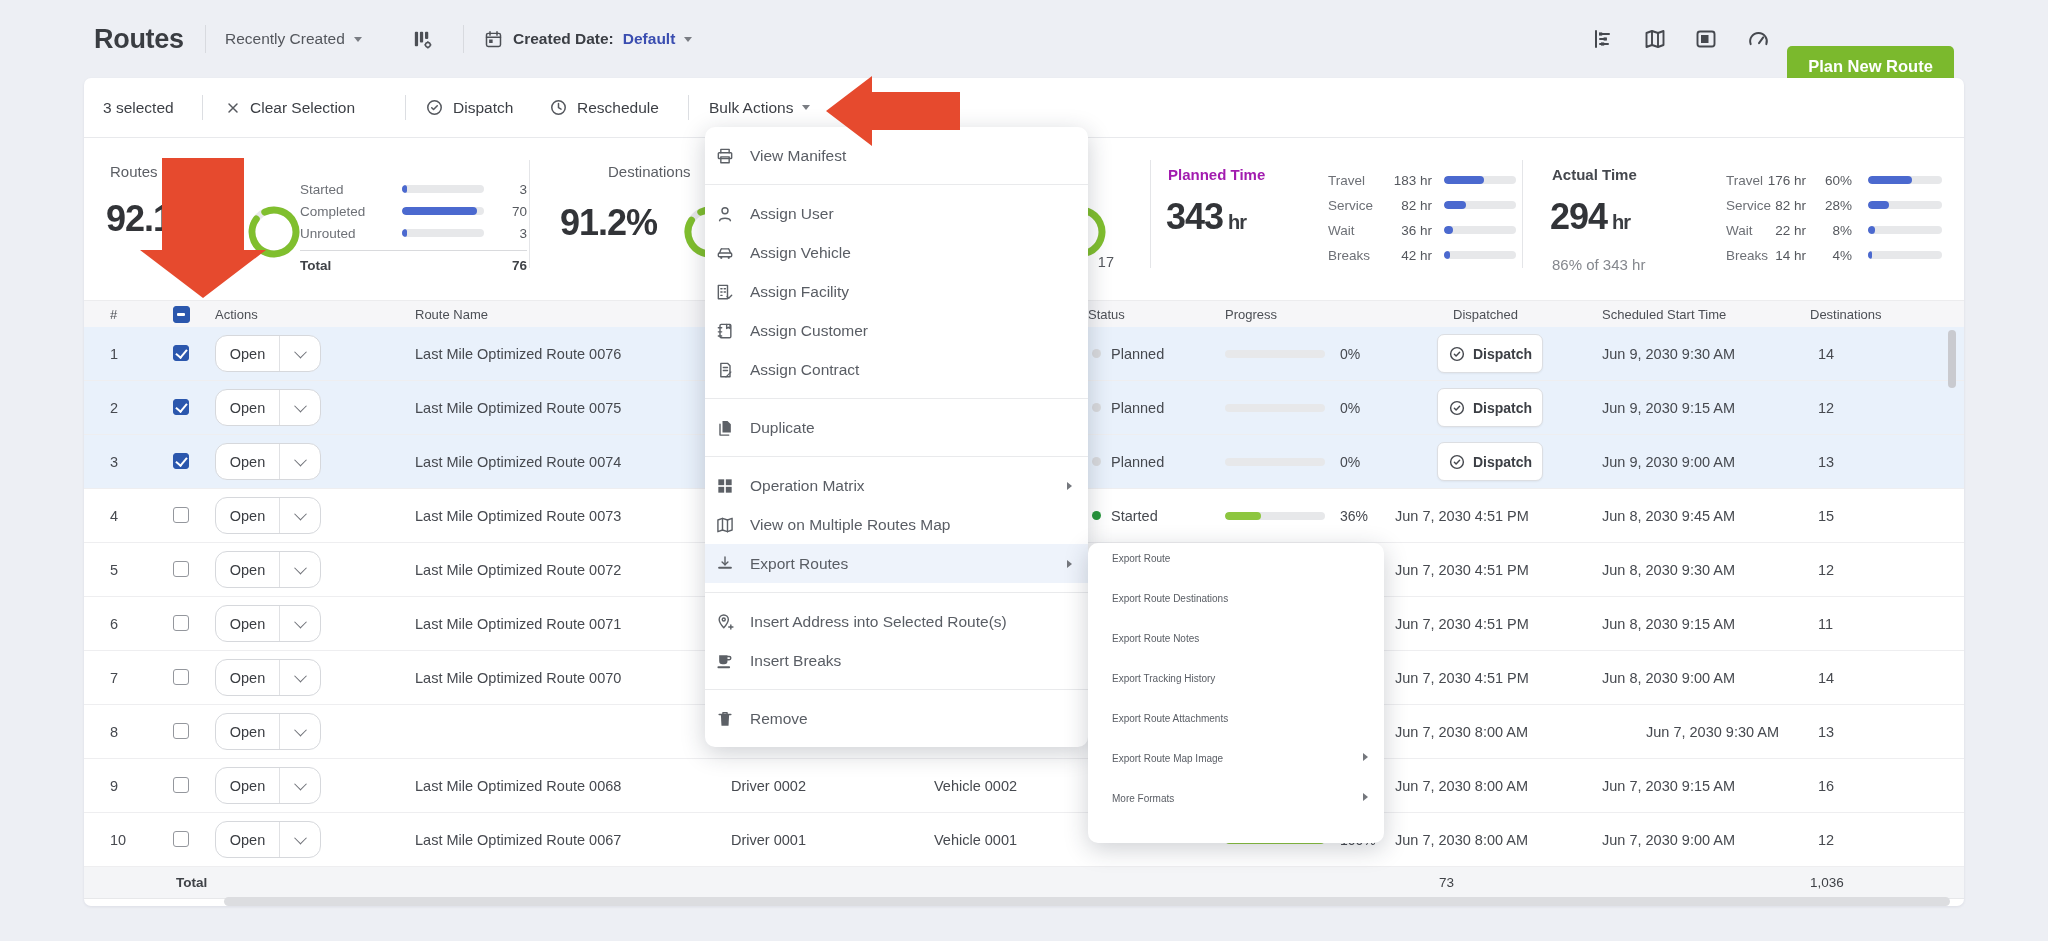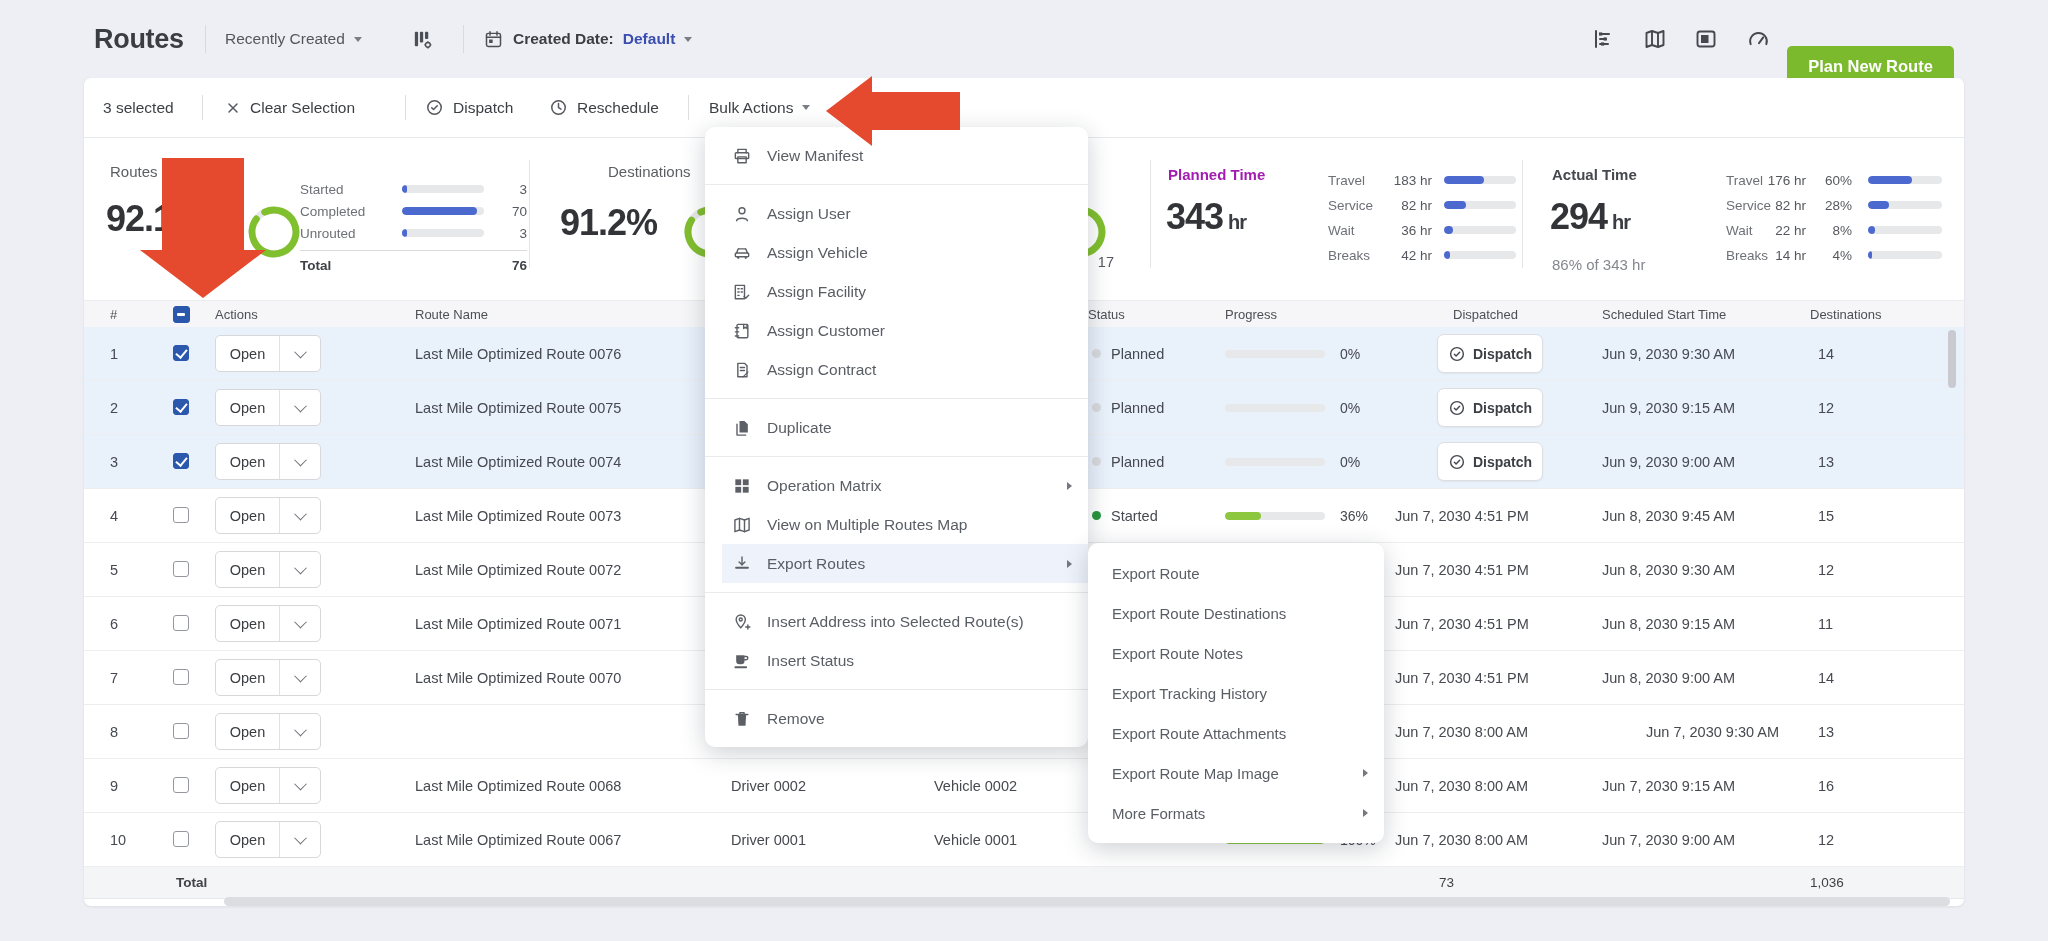--- a/index.html
+++ b/index.html
@@ -41,45 +41,45 @@
   .thead{position:absolute;left:0;top:222px;width:100%;height:27px;background:#f6f6f8;border-top:1px solid #ececee;border-bottom:1px solid #ececee;}
   .th{position:absolute;top:0;height:27px;display:flex;align-items:center;font-size:13px;color:#4c4f55;}
   .trow{position:absolute;left:0;width:100%;height:53px;border-bottom:1px solid #eeeef0;background:#fff;}
   .trow.sel{background:#e9f1fb;}
   .cell{position:absolute;display:flex;align-items:center;height:53px;top:0;font-size:14.5px;color:#46494f;}
   .cb{position:absolute;left:89px;top:18px;width:16px;height:16px;border:1.5px solid #94979d;border-radius:3px;background:#fff;box-sizing:border-box;}
   .cb.checked{background:#2b57ad;border-color:#2b57ad;}
   .cb.checked::after{content:"";position:absolute;left:4px;top:1px;width:5px;height:9px;border-right:2px solid #fff;border-bottom:2px solid #fff;transform:rotate(40deg);}
   .cb.inter{background:#2b57ad;border-color:#2b57ad;width:17px;height:17px;}
   .cb.inter::after{content:"";position:absolute;left:3px;top:6px;width:8px;height:2.5px;background:#fff;border-radius:1px;}
-  .openbtn{position:absolute;left:131px;top:8px;width:106px;height:37px;background:#fff;border:1px solid #d6d8dc;border-radius:5px;display:flex;align-items:center;box-sizing:border-box;cursor:pointer;}
+  .openbtn{position:absolute;left:131px;top:8px;width:106px;height:37px;background:#fff;border:1px solid #d6d8dc;border-radius:12px;display:flex;align-items:center;box-sizing:border-box;cursor:pointer;}
   .openlab{width:63px;text-align:center;font-size:14.5px;color:#3a3d42;font-weight:500;}
   .opensep{width:1px;height:100%;background:#e0e1e4;}
   .chevbox{flex:1;display:flex;align-items:center;justify-content:center;}
   .chev{width:8px;height:8px;border-right:1.7px solid #6e7177;border-bottom:1.7px solid #6e7177;transform:rotate(45deg) translate(-1px,-1px);}
   .dot{width:9px;height:9px;border-radius:50%;display:inline-block;margin-right:10px;}
   .dot.planned{background:#d9dadd;}
   .dot.started{background:#27963c;}
   .pbar{position:absolute;left:1141px;top:23px;width:100px;height:8px;background:#e7e8ea;border-radius:4px;overflow:hidden;}
   .pfill{display:block;height:100%;background:#8dc63f;border-radius:4px;}
   .ppct{position:absolute;left:1256px;top:0;height:53px;display:flex;align-items:center;font-size:14px;color:#46494f;}
   .dispbtn{position:absolute;left:1353px;top:7px;width:106px;height:39px;background:#fff;border:1px solid #dcdee2;border-radius:7px;display:flex;align-items:center;justify-content:center;gap:7px;font-size:14px;font-weight:700;color:#3c3f45;box-shadow:0 1px 2px rgba(0,0,0,.05);cursor:pointer;box-sizing:border-box;}
   .totrow{position:absolute;left:0;top:789px;width:100%;height:31px;background:#f4f5f7;border-bottom:1px solid #e7e8ea;}
   .tot{position:absolute;top:0;height:31px;display:flex;align-items:center;font-size:13.5px;color:#3f4247;}
   .hscroll{position:absolute;left:140px;top:819px;width:1726px;height:9px;background:#dcdde0;border-radius:5px;}
   .vscroll{position:absolute;left:1864px;top:252px;width:8px;height:58px;background:#c9cacf;border-radius:4px;}
   
   .menu{position:absolute;left:705px;top:127px;width:383px;background:#fff;border-radius:10px;box-shadow:0 6px 24px rgba(30,40,60,.22);z-index:50;padding:9px 0;}
-  .mi{position:relative;height:39px;display:flex;align-items:center;padding-left:10px;gap:15px;font-size:15.5px;color:#595d64;cursor:pointer;margin-left:17px;}
+  .mi{position:relative;height:39px;display:flex;align-items:center;padding-left:10px;gap:15px;font-size:15.5px;color:#595d64;cursor:pointer;}
   .mi.hl{background:#eef3fb;}
   .mi svg{width:20px;height:20px;stroke:#5c6066;stroke-width:1.7;fill:none;stroke-linecap:round;stroke-linejoin:round;flex:0 0 20px;}
   .mdiv{height:1px;background:#e9eaec;margin:9px 0;}
   .subarrow{position:absolute;right:16px;width:0;height:0;border-top:4.5px solid transparent;border-bottom:4.5px solid transparent;border-left:5.5px solid #74777d;}
   .submenu{position:absolute;left:1088px;top:543px;width:296px;height:300px;background:#fff;border-radius:10px;box-shadow:0 6px 24px rgba(30,40,60,.22);z-index:55;padding:10px 0;box-sizing:border-box;}
-  .smi{position:relative;height:40px;display:flex;align-items:center;padding-left:24px;font-size:15px;color:#595d64;cursor:pointer;}
+  .smi{position:relative;height:40px;display:flex;padding-left:24px;font-size:10px;color:#595d64;cursor:pointer;}
   
   .redarrow{position:absolute;z-index:80;}
 </style>
 </head>
 <body>
 
 <div class="screen">
 
   <div class="pagehead">
     <div class="ph-item" style="left:10px;">
@@ -630,21 +630,21 @@
           <path d="M16.5 18h5M19 15.5v5"></path>
         </svg>
       <span>Insert Address into Selected Route(s)</span>
     </div>
     <div class="mi">
       <svg viewBox="0 0 24 24">
           <path d="M5 5h10v7a4 4 0 01-4 4H9a4 4 0 01-4-4z" fill="#5c6066" stroke="none"></path>
           <path d="M15 6.5h2a2 2 0 010 4h-2"></path>
           <path d="M4 19.5h13" stroke-width="2.2"></path>
         </svg>
-      <span>Insert Status</span>
+      <span>Insert Breaks</span>
     </div>
     <div class="mdiv"></div>
     <div class="mi">
       <svg viewBox="0 0 24 24">
           <path d="M5 6.5h14"></path>
           <path d="M9.5 6.5v-2h5v2"></path>
           <path d="M7 6.5l.8 13.5h8.4L17 6.5z" fill="#5c6066" stroke="none"></path>
         </svg>
       <span>Remove</span>
     </div>

